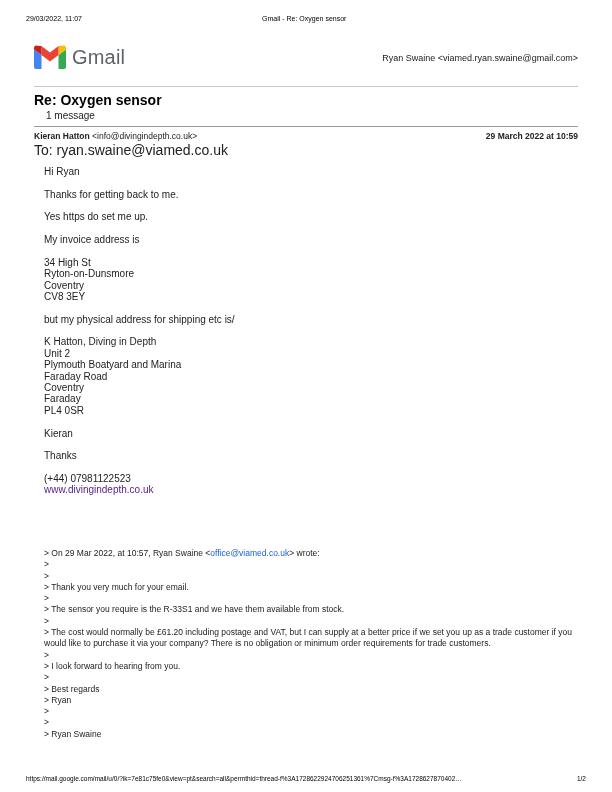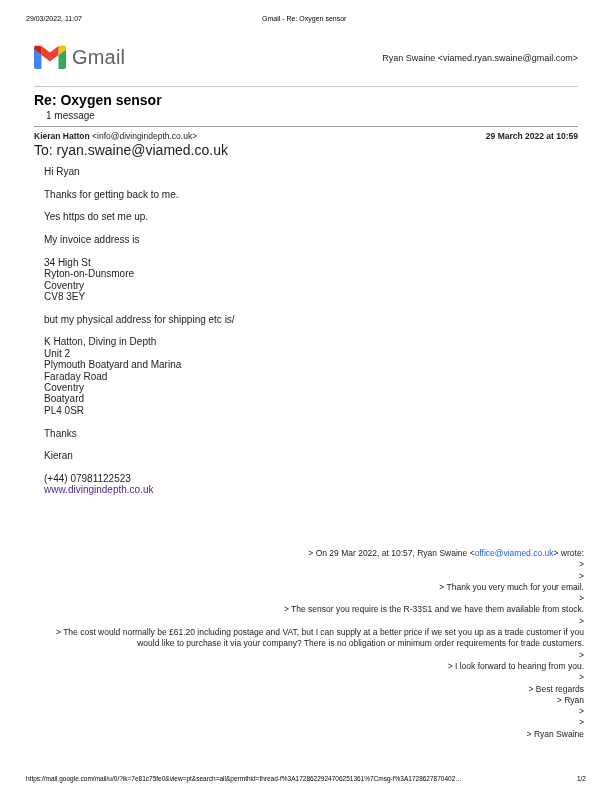--- a/index.html
+++ b/index.html
@@ -37,21 +37,21 @@
     .from b { font-weight: bold; }
     .to { position: absolute; left: 34px; top: 142px; font-size: 14px; color: #222; }
     .sent-date { position: absolute; right: 34px; top: 131px; font-size: 8.5px; color: #222; font-weight: bold; }
 
     .body {
       position: absolute; left: 44px; top: 166px; width: 540px;
       font-size: 10px; line-height: 11.4px; color: #222;
     }
     .body p { margin: 0 0 11.3px 0; }
     .body .link { color: #551a8b; text-decoration: none; margin-top: 39px; }
-    .quote { position: absolute; left: 44px; top: 548px; width: 540px; font-size: 8.5px; line-height: 11.3px; color: #222; text-align: right; }
+    .quote { position: absolute; left: 44px; top: 548px; width: 540px; font-size: 8.5px; line-height: 11.3px; color: #222; }
     .quote .line { white-space: pre-wrap; }
     .quote .mail-link { color: #1a5fd6; }
 
     .print-footer {
       position: absolute; top: 775px; left: 0; width: 612px; font-size: 6.5px; color: #000;
     }
     .print-footer .url { position: absolute; left: 26px; white-space: nowrap; }
     .print-footer .page { position: absolute; right: 26px; }
   </style>
 </head>
@@ -98,25 +98,25 @@
     <span>Coventry</span><br>
     <span>CV8 3EY</span>
   </p>
   <p>but my physical address for shipping etc is/</p>
   <p>
     <span>K Hatton, Diving in Depth</span><br>
     <span>Unit 2</span><br>
     <span>Plymouth Boatyard and Marina</span><br>
     <span>Faraday Road</span><br>
     <span>Coventry</span><br>
-    <span>Boatyard</span><br>
+    <span>Faraday</span><br>
     <span>PL4 0SR</span>
   </p>
+  <p>Kieran</p>
   <p>Thanks</p>
-  <p>Kieran</p>
   <p>
     <span>(+44) 07981122523</span><br>
     <a class="link">www.divingindepth.co.uk</a>
   </p>
 </div>
 
 <div class="quote">
   <div class="line"><span>&gt; On 29 Mar 2022, at 10:57, Ryan Swaine &lt;</span><a class="mail-link">office@viamed.co.uk</a><span>&gt; wrote:</span></div>
   <div id="quote-lines">
       <div class="line">&gt;</div>

